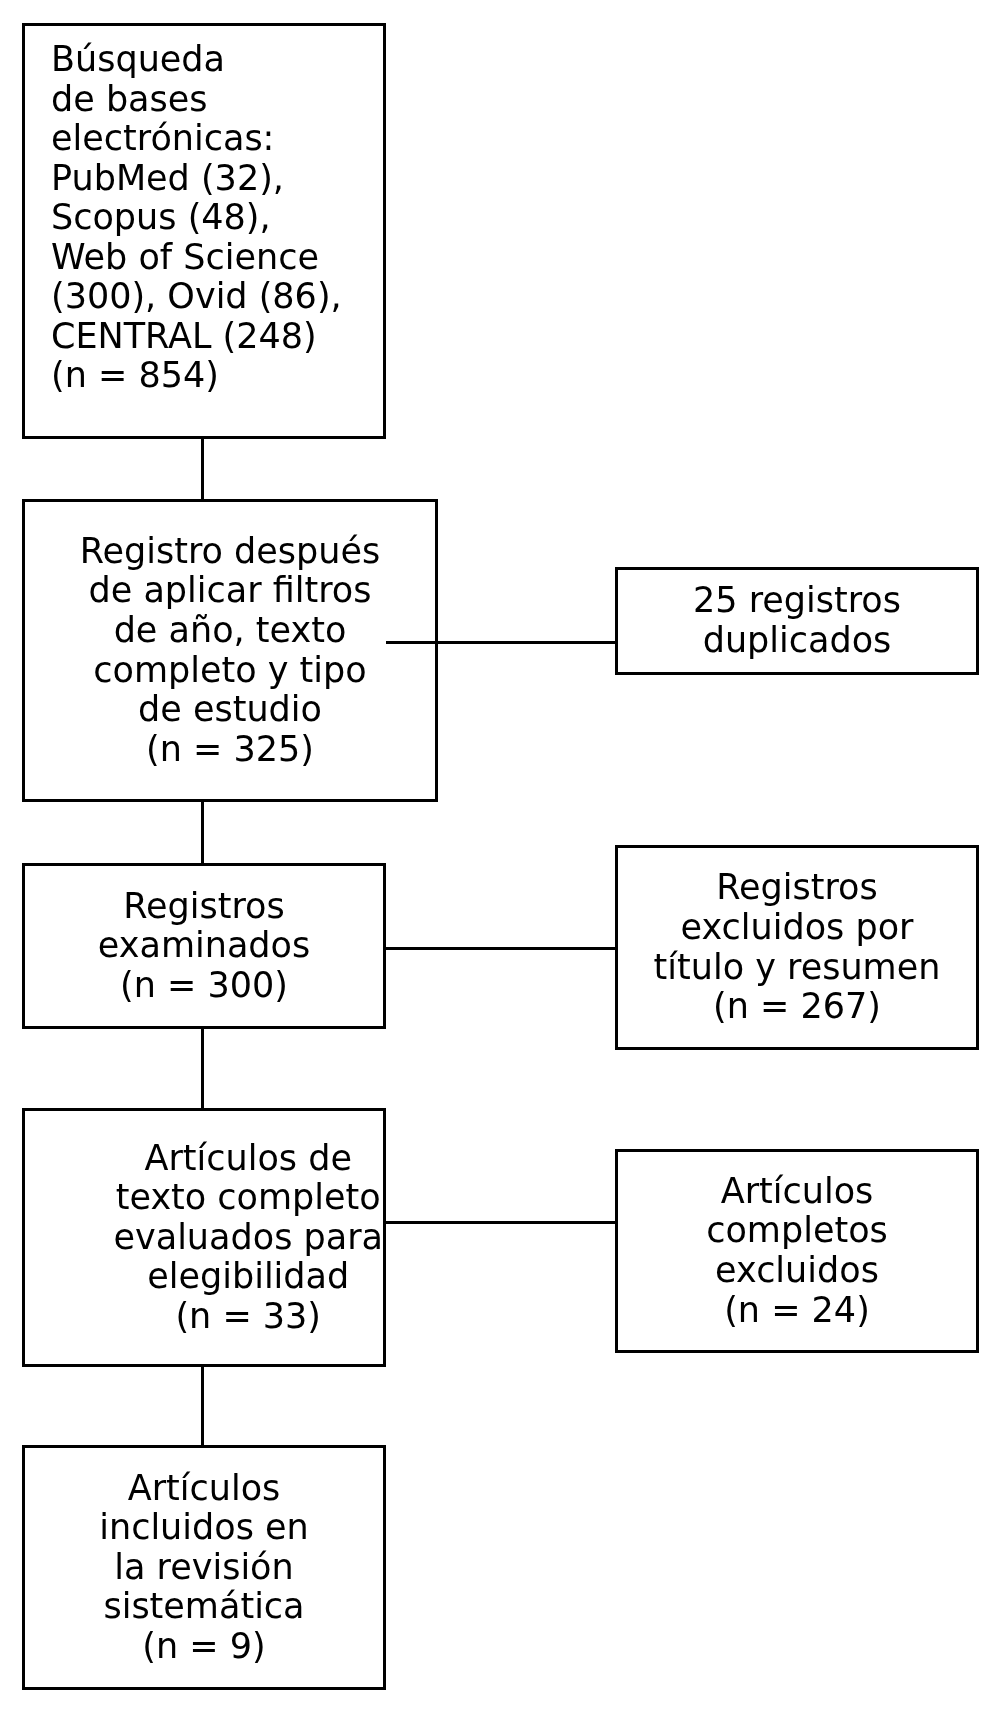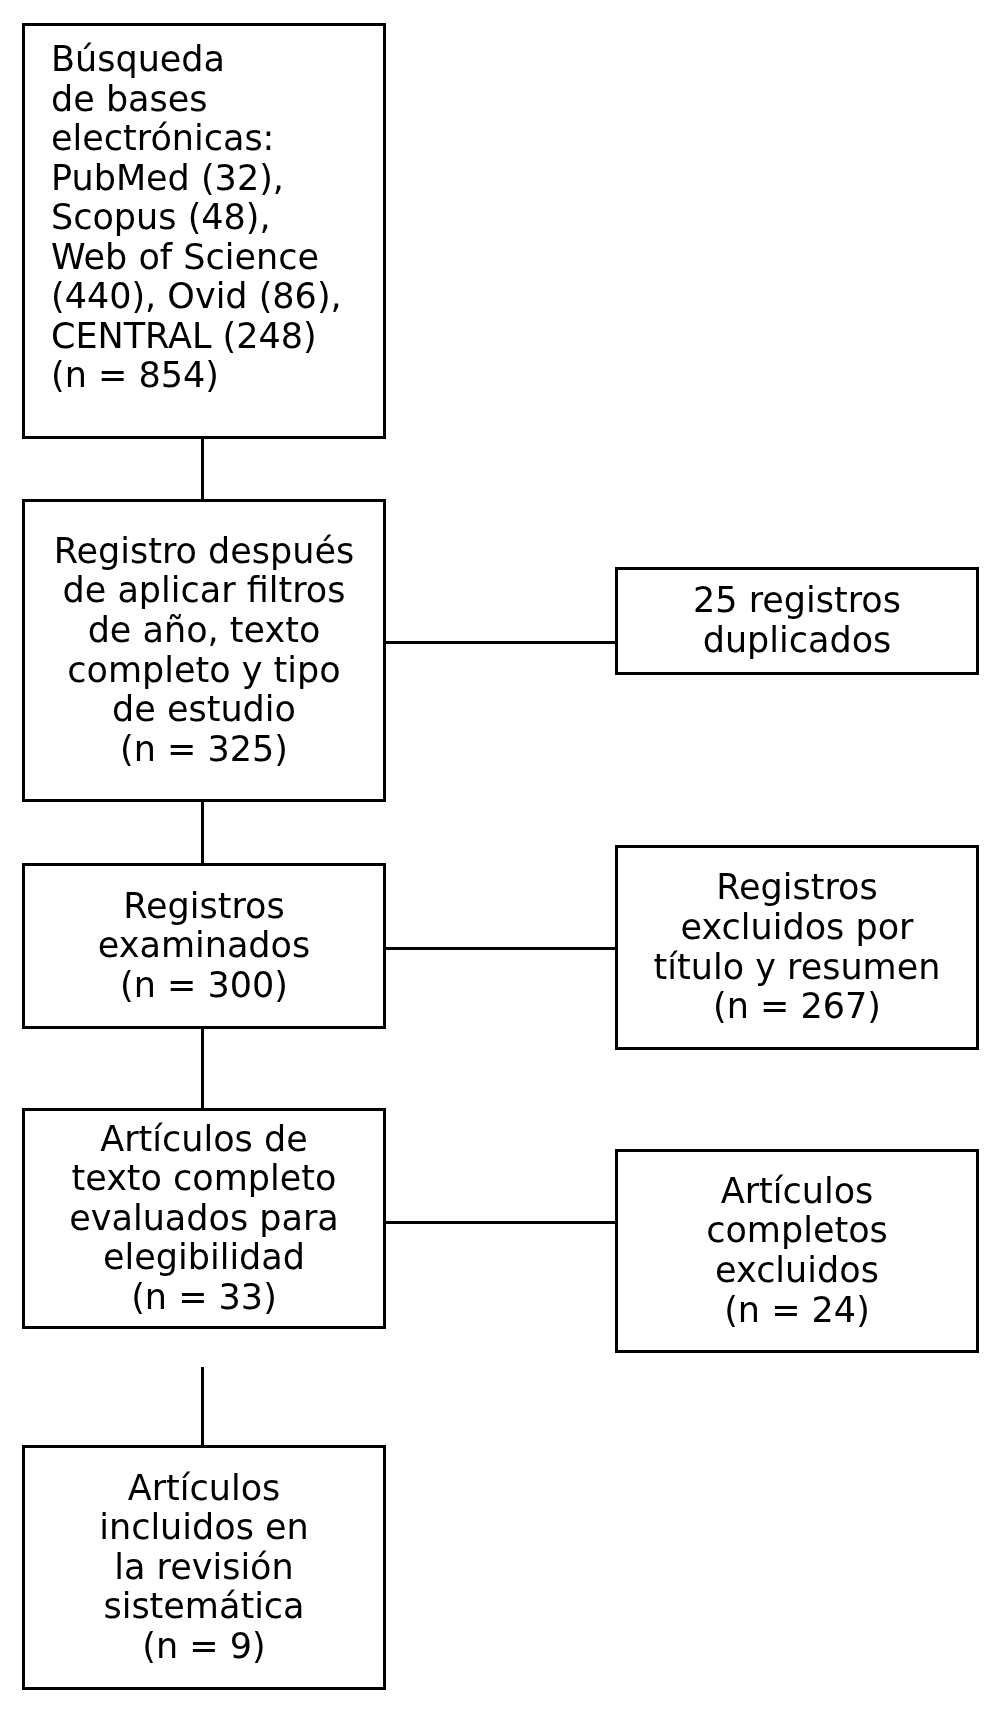--- a/index.html
+++ b/index.html
@@ -40,23 +40,23 @@
   }
   .box.align-left .txt {
     text-align: left;
   }
   .connector {
     position: absolute;
     background: #000000;
   }
   
   .b-search   { left: 22px;  top: 23px;   width: 364px; height: 416px; }
-  .b-filters  { left: 22px;  top: 499px;  width: 364px; height: 303px; }
+  .b-filters  { left: 22px;  top: 499px;  width: 416px; height: 303px; }
   .b-screened { left: 22px;  top: 863px;  width: 364px; height: 166px; }
-  .b-fulltext { left: 22px;  top: 1108px; width: 364px; height: 221px; }
+  .b-fulltext { left: 22px;  top: 1108px; width: 364px; height: 259px; justify-content: flex-end; }
   .b-included { left: 22px;  top: 1445px; width: 364px; height: 245px; }
   
   .b-duplicates { left: 615px; top: 567px;  width: 364px; height: 108px; }
   .b-excluded1  { left: 615px; top: 845px;  width: 364px; height: 205px; }
   .b-excluded2  { left: 615px; top: 1149px; width: 364px; height: 204px; }
   
   .v1 { left: 201px; top: 439px;  width: 3px; height: 60px; }
   .v2 { left: 201px; top: 802px;  width: 3px; height: 61px; }
   .v3 { left: 201px; top: 1029px; width: 3px; height: 79px; }
   .v4 { left: 201px; top: 1367px; width: 3px; height: 78px; }
@@ -70,21 +70,21 @@
 
 <div class="canvas">
 
   <div class="box align-left b-search">
     <div class="txt">Búsqueda
 de bases
 electrónicas:
 PubMed (32),
 Scopus (48),
 Web of Science
-(440), Ovid (86),
+(300), Ovid (86),
 CENTRAL (248)
 (n = 854)</div>
   </div>
 
   <div class="box b-filters">
     <div class="txt">Registro después
 de aplicar filtros
 de año, texto
 completo y tipo
 de estudio

